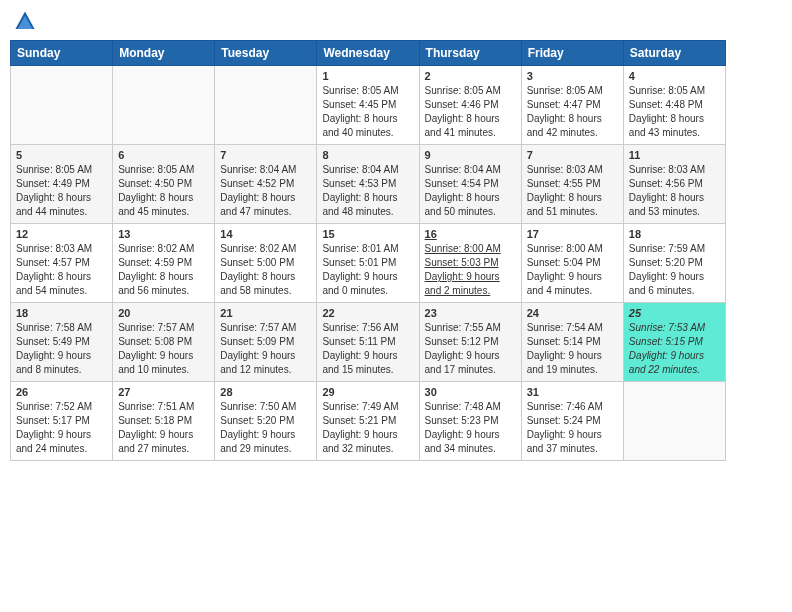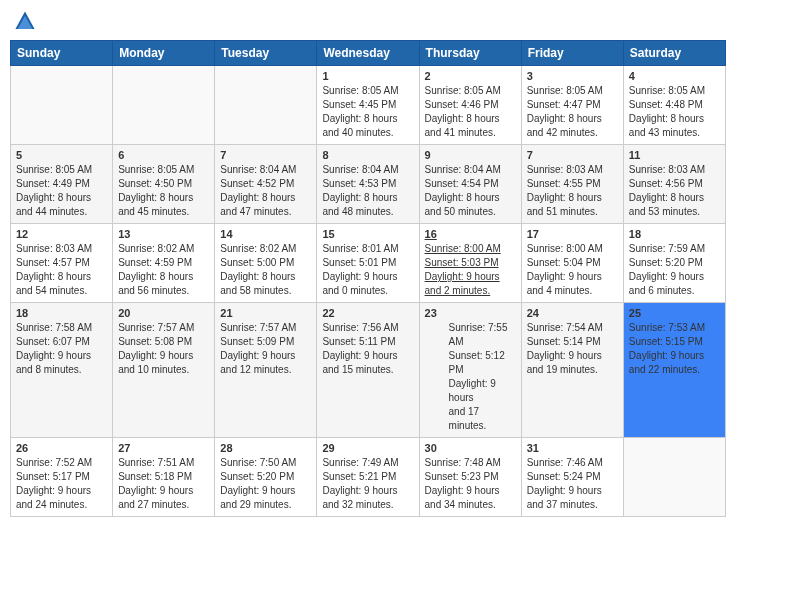--- a/index.html
+++ b/index.html
@@ -261,21 +261,21 @@
             <div class="day-info" style="white-space: pre-line;">Sunrise: 7:59 AM
 Sunset: 5:20 PM
 Daylight: 9 hours
 and 6 minutes.</div>
           </td>
         </tr>
         <tr>
           <td style="background: rgb(245, 245, 245);">
             <span class="day-number">18</span>
             <div class="day-info" style="white-space: pre-line;">Sunrise: 7:58 AM
-Sunset: 6:07 PM
+Sunset: 5:49 PM
 Daylight: 9 hours
 and 8 minutes.</div>
           </td>
           <td style="background: rgb(245, 245, 245);">
             <span class="day-number">20</span>
             <div class="day-info" style="white-space: pre-line;">Sunrise: 7:57 AM
 Sunset: 5:08 PM
 Daylight: 9 hours
 and 10 minutes.</div>
           </td>
@@ -288,33 +288,33 @@
           </td>
           <td style="background: rgb(245, 245, 245);">
             <span class="day-number">22</span>
             <div class="day-info" style="white-space: pre-line;">Sunrise: 7:56 AM
 Sunset: 5:11 PM
 Daylight: 9 hours
 and 15 minutes.</div>
           </td>
           <td style="background: rgb(245, 245, 245);">
             <span class="day-number">23</span>
-            <div class="day-info" style="white-space: pre-line; margin-left: 24px;">Sunrise: 7:55 AM
+            <div class="day-info" style="white-space: pre-line;">Sunrise: 7:55 AM
 Sunset: 5:12 PM
 Daylight: 9 hours
 and 17 minutes.</div>
           </td>
           <td style="background: rgb(245, 245, 245);">
             <span class="day-number">24</span>
             <div class="day-info" style="white-space: pre-line;">Sunrise: 7:54 AM
 Sunset: 5:14 PM
 Daylight: 9 hours
 and 19 minutes.</div>
           </td>
-          <td style="background: #3b82f6;">
+          <td style="background: #5eead4; font-style: italic;">
             <span class="day-number">25</span>
             <div class="day-info" style="white-space: pre-line;">Sunrise: 7:53 AM
 Sunset: 5:15 PM
 Daylight: 9 hours
 and 22 minutes.</div>
           </td>
         </tr>
         <tr>
           <td style="background: rgb(255, 255, 255);">
             <span class="day-number">26</span>

